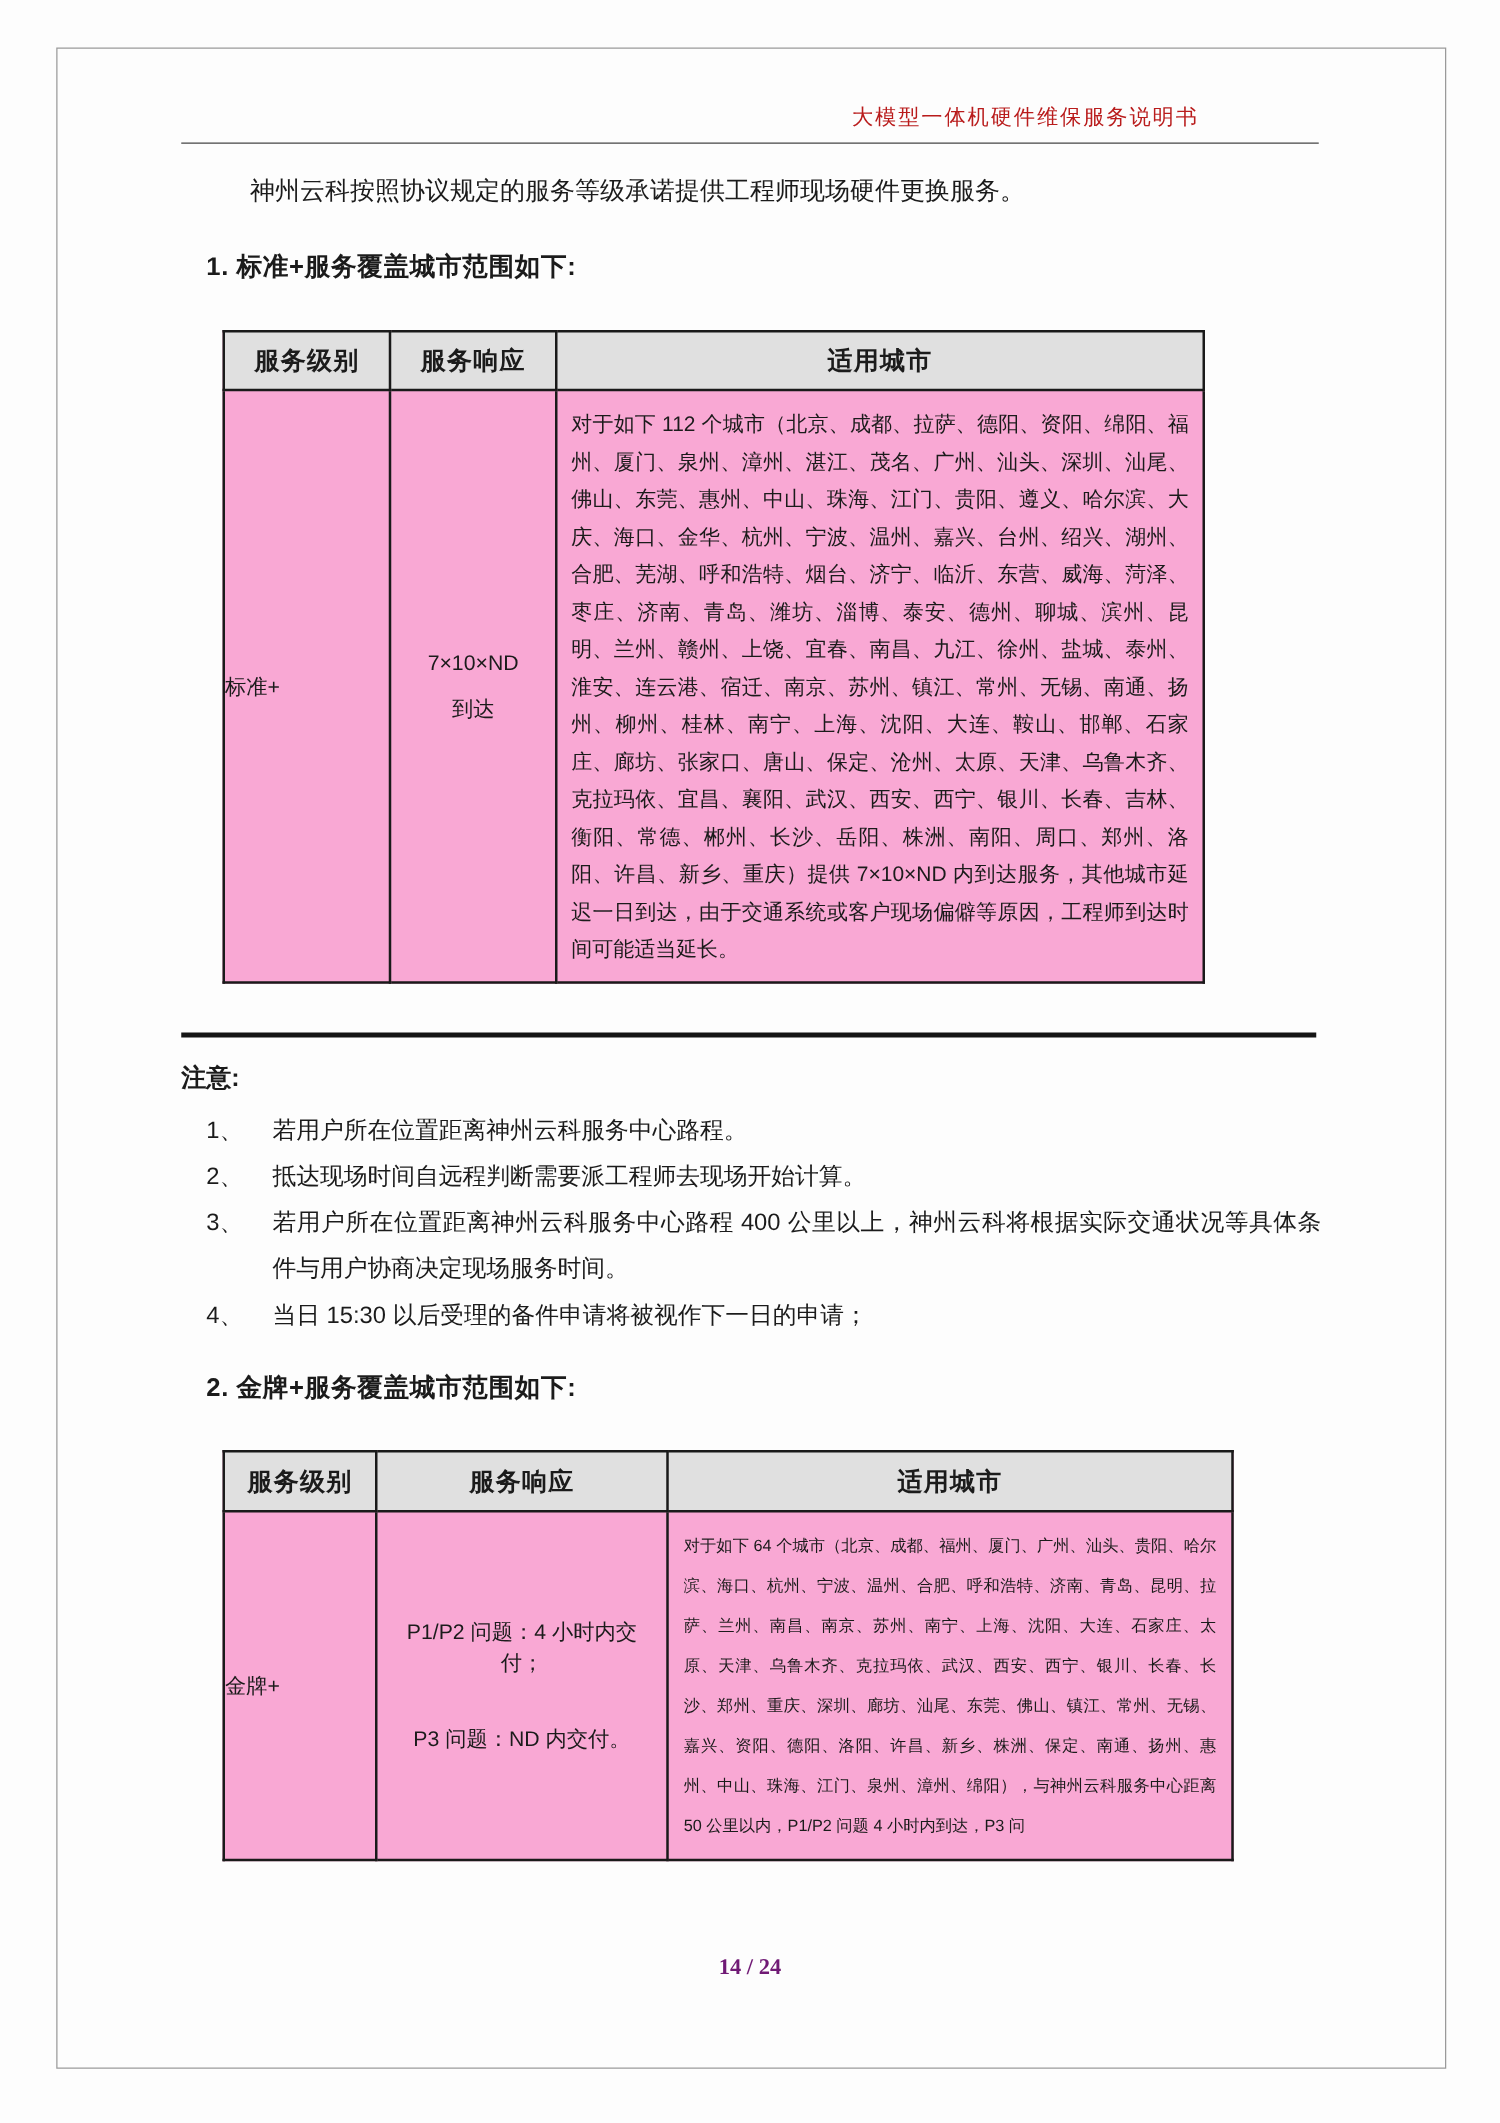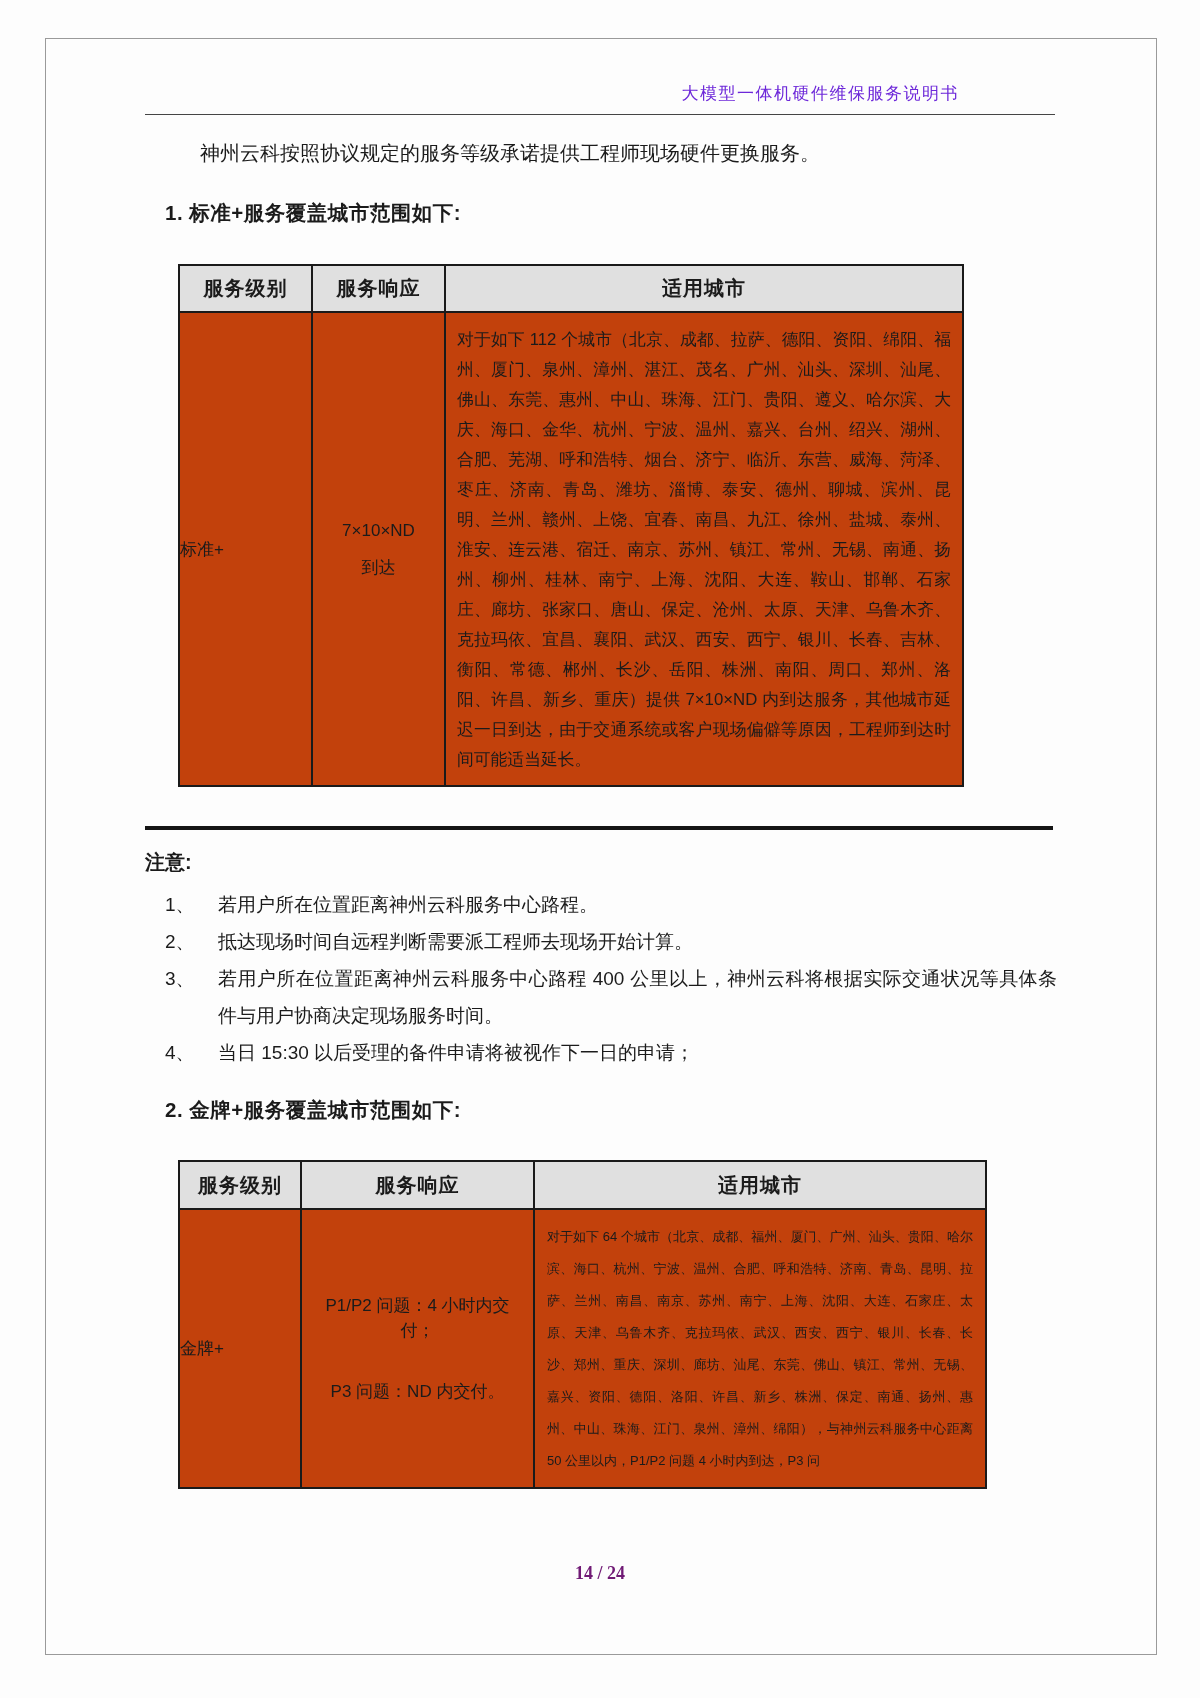--- a/index.html
+++ b/index.html
@@ -14,39 +14,39 @@
   .page-border {
     position: absolute; left: 45px; top: 38px;
     width: 1112px; height: 1617px;
     border: 1px solid #9a9a9a;
     pointer-events: none;
   }
   .doc-header {
     position: absolute; left: 145px; top: 82px; width: 910px;
     text-align: right; padding-right: 96px;
     font-family: "Liberation Serif", "DejaVu Serif", serif;
-    font-size: 17px; letter-spacing: 1.5px; color: #6d28d9;
+    font-size: 17px; letter-spacing: 1.5px; color: #b91c1c;
   }
   .header-rule {
     position: absolute; left: 145px; top: 114px; width: 910px;
     border-top: 1.5px solid #454545; height: 0;
   }
   .intro {
     position: absolute; left: 145px; top: 138px; width: 912px;
     font-size: 20px; line-height: 30px; text-indent: 2.75em; margin: 0;
   }
   .sec-heading {
     position: absolute; left: 165px; margin: 0;
     font-size: 20.5px; font-weight: bold; letter-spacing: 0.5px;
   }
   .h1pos { top: 199px; }
   .h2pos { top: 1096px; }
   .svc-table {
     position: absolute; border-collapse: collapse; table-layout: fixed;
-    background: #c2410c;
+    background: #f9a8d4;
     padding-left: 45px;
   }
   .svc-table th, .svc-table td { border: 2px solid #1a1a1a; padding: 0; }
   .svc-table th {
     background: #e0e0e0; font-size: 20px; font-weight: bold;
     text-align: center; letter-spacing: 1px;
   }
   .table1 { left: 178px; top: 264px; width: 784px; }
   .table1 th { height: 47px; }
   .table2 { left: 178px; top: 1160px; width: 807px; }

